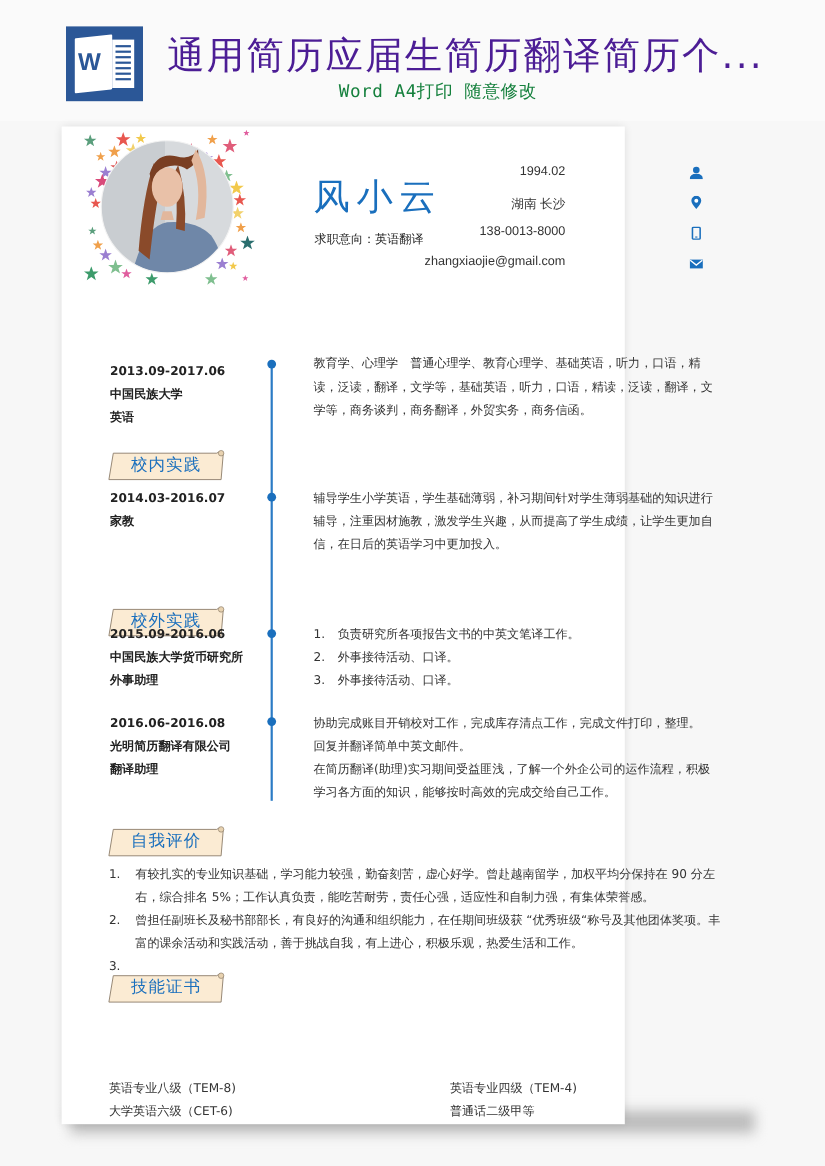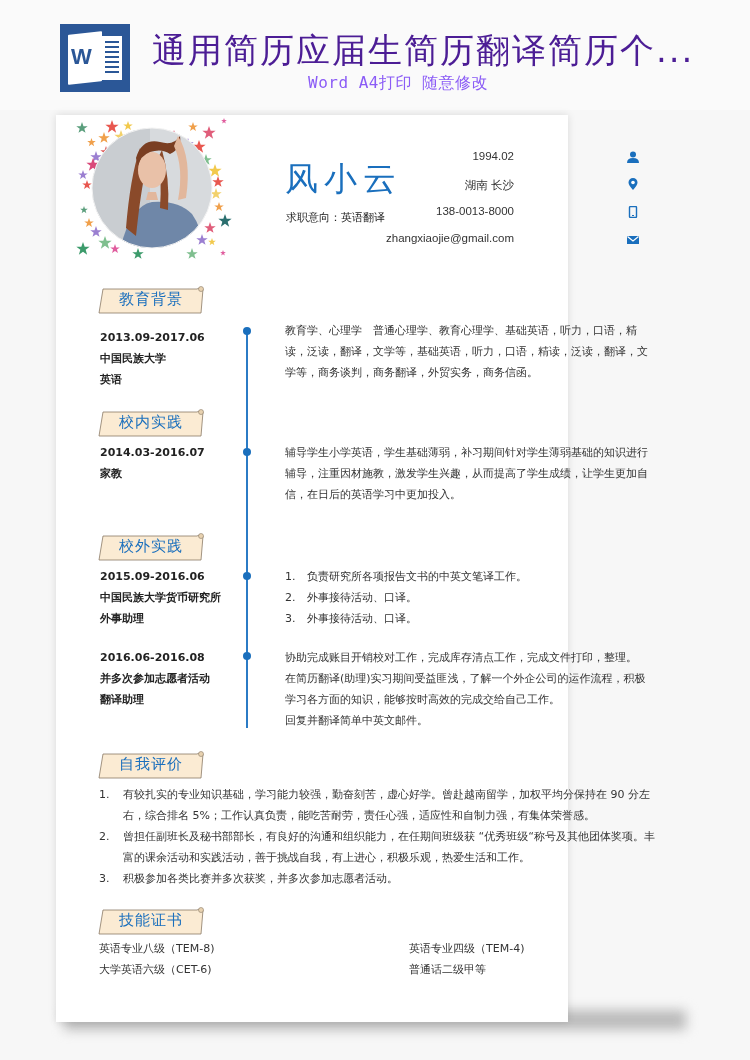--- a/index.html
+++ b/index.html
@@ -6,21 +6,21 @@
   html, body { width: 750px; height: 1060px; background: #f7f7f7; overflow: hidden; }
   body { position: relative; font-family: "DejaVu Sans", "Liberation Sans", sans-serif; color: #333; }
 
   .top-header { position: absolute; left: 0; top: 0; width: 750px; height: 110px; background: #fafafa; }
   .word-icon { position: absolute; left: 60px; top: 24px; width: 70px; height: 68px; background: #2b5797; }
   .word-icon .doc { position: absolute; left: 8px; top: 9px; width: 34px; height: 50px; background: #fff; transform: skewY(-6deg); border-radius: 1px; }
   .word-icon .w { position: absolute; left: 11px; top: 20px; font-family: "Liberation Sans", sans-serif; font-weight: bold; font-size: 22px; color: #2b5797; }
   .word-icon .lines { position: absolute; left: 42px; top: 12px; width: 20px; height: 44px; background: #fff; padding: 5px 3px; }
   .word-icon .lines span { display: block; height: 2px; background: #2b5797; margin-bottom: 3px; }
   .doc-title { position: absolute; left: 152px; top: 28px; font-size: 34px; color: #4c1d95; letter-spacing: 2px; white-space: nowrap; font-family: "DejaVu Sans", sans-serif; }
-  .doc-subtitle { position: absolute; left: 308px; top: 73px; font-size: 16px; color: #8b5cf6; font-family: "DejaVu Sans Mono", monospace; letter-spacing: 0.5px; }
+  .doc-subtitle { position: absolute; left: 308px; top: 73px; font-size: 16px; color: #15803d; font-family: "DejaVu Sans Mono", monospace; letter-spacing: 0.5px; }
 
   .page-shadow { position: absolute; left: 64px; top: 1010px; width: 622px; height: 20px; background: #bbb; filter: blur(6px); }
   .page { position: absolute; left: 56px; top: 115px; width: 512px; height: 907px; background: #fff; box-shadow: 0 0 8px rgba(0,0,0,0.12); }
 
   .photo-wrap { position: absolute; left: 14px; top: 3px; width: 165px; height: 145px; }
   .photo-wrap svg { position: absolute; left: 0; top: 0; }
   .name { position: absolute; left: 229px; top: 42px; font-size: 33px; color: #1a6fbd; letter-spacing: 6px; font-family: "DejaVu Sans", sans-serif; font-weight: normal; }
   .intent { position: absolute; left: 230px; top: 95px; font-size: 11px; color: #222; }
 
   .contact { position: absolute; right: 54px; width: 300px; text-align: right; font-size: 11.5px; color: #333; font-family: "Liberation Sans", sans-serif; }
@@ -34,21 +34,21 @@
   .tdot { position: absolute; left: 187px; width: 8px; height: 8px; border-radius: 50%; background: #1a6fbd; }
 
   .left-col { position: absolute; left: 44px; font-size: 11px; font-weight: bold; color: #222; line-height: 21px; font-family: "DejaVu Sans", sans-serif; }
   .right-col { position: absolute; left: 229px; width: 368px; font-size: 11px; color: #333; line-height: 21px; }
   .ol-item { position: relative; padding-left: 22px; }
   .ol-item .num { position: absolute; left: 0; top: 0; }
 
   .self-list { position: absolute; left: 43px; width: 556px; font-size: 11px; color: #333; line-height: 21px; }
   .self-list .ol-item { padding-left: 24px; }
 
-  .cert { position: absolute; font-size: 11px; color: #333; }
+  .cert { position: absolute; font-size: 11px; color: #333; margin-top: 41px; }
 </style>
 </head>
 <body>
 
 <div class="top-header">
   <div class="word-icon">
     <div class="lines">
         <span></span>
         <span></span>
         <span></span>
@@ -155,90 +155,83 @@
       <rect x="0" y="2" width="12" height="8" fill="#1a6fbd"></rect>
       <path d="M0.5 2.5 L6 7 L11.5 2.5" fill="none" stroke="#fff" stroke-width="1.2"></path>
     </svg>
 
   <div class="timeline-line"></div>
   <div class="tdot" style="top:212px;"></div>
   <div class="tdot" style="top:333px;"></div>
   <div class="tdot" style="top:457px;"></div>
   <div class="tdot" style="top:537px;"></div>
 
-  <div class="banner" style="top:170px;">
-    <svg width="108" height="32" viewBox="0 0 108 32">
-        <path d="M6 4 L100 4 Q104 1 106 4 L104 28 L2 28 Z" fill="#fbebd3" stroke="#8a7a66" stroke-width="0.8"></path>
-        <circle cx="104" cy="4" r="2.5" fill="#e8d2b0" stroke="#8a7a66" stroke-width="0.6"></circle>
-      </svg>
-    <div class="banner-label">教育背景</div>
-  </div>
   <div class="left-col" style="top:212px;">
     <div>2013.09-2017.06</div>
     <div>中国民族大学</div>
     <div>英语</div>
   </div>
   <div class="right-col" style="top:205px;">教育学、心理学　普通心理学、教育心理学、基础英语，听力，口语，精读，泛读，翻译，文学等，基础英语，听力，口语，精读，泛读，翻译，文学等，商务谈判，商务翻译，外贸实务，商务信函。</div>
 
   <div class="banner" style="top:293px;">
     <svg width="108" height="32" viewBox="0 0 108 32">
         <path d="M6 4 L100 4 Q104 1 106 4 L104 28 L2 28 Z" fill="#fbebd3" stroke="#8a7a66" stroke-width="0.8"></path>
         <circle cx="104" cy="4" r="2.5" fill="#e8d2b0" stroke="#8a7a66" stroke-width="0.6"></circle>
       </svg>
     <div class="banner-label">校内实践</div>
   </div>
   <div class="left-col" style="top:327px;">
     <div>2014.03-2016.07</div>
     <div>家教</div>
   </div>
   <div class="right-col" style="top:327px;">辅导学生小学英语，学生基础薄弱，补习期间针对学生薄弱基础的知识进行辅导，注重因材施教，激发学生兴趣，从而提高了学生成绩，让学生更加自信，在日后的英语学习中更加投入。</div>
 
-  <div class="banner" style="top:417px;text-align:right;">
+  <div class="banner" style="top:435px;text-align:right;">
     <svg width="108" height="32" viewBox="0 0 108 32">
         <path d="M6 4 L100 4 Q104 1 106 4 L104 28 L2 28 Z" fill="#fbebd3" stroke="#8a7a66" stroke-width="0.8"></path>
         <circle cx="104" cy="4" r="2.5" fill="#e8d2b0" stroke="#8a7a66" stroke-width="0.6"></circle>
       </svg>
     <div class="banner-label">校外实践</div>
   </div>
   <div class="left-col" style="top:451px;">
     <div>2015.09-2016.06</div>
     <div>中国民族大学货币研究所</div>
     <div>外事助理</div>
   </div>
   <div class="right-col" style="top:451px;">
     <div class="ol-item"><span class="num">1.</span><span>负责研究所各项报告文书的中英文笔译工作。</span></div>
     <div class="ol-item"><span class="num">2.</span><span>外事接待活动、口译。</span></div>
     <div class="ol-item"><span class="num">3.</span><span>外事接待活动、口译。</span></div>
   </div>
 
   <div class="left-col" style="top:532px;">
     <div>2016.06-2016.08</div>
-    <div>并多次参加志愿者活动</div>
+    <div>光明简历翻译有限公司</div>
     <div>翻译助理</div>
   </div>
   <div class="right-col" style="top:532px;">
     <div>协助完成账目开销校对工作，完成库存清点工作，完成文件打印，整理。</div>
+    <div>回复并翻译简单中英文邮件。</div>
     <div>在简历翻译(助理)实习期间受益匪浅，了解一个外企公司的运作流程，积极学习各方面的知识，能够按时高效的完成交给自己工作。</div>
-    <div>回复并翻译简单中英文邮件。</div>
   </div>
 
   <div class="banner" style="top:635px;">
     <svg width="108" height="32" viewBox="0 0 108 32">
         <path d="M6 4 L100 4 Q104 1 106 4 L104 28 L2 28 Z" fill="#fbebd3" stroke="#8a7a66" stroke-width="0.8"></path>
         <circle cx="104" cy="4" r="2.5" fill="#e8d2b0" stroke="#8a7a66" stroke-width="0.6"></circle>
       </svg>
     <div class="banner-label">自我评价</div>
   </div>
   <div class="self-list" style="top:669px;">
     <div class="ol-item"><span class="num">1.</span><span>有较扎实的专业知识基础，学习能力较强，勤奋刻苦，虚心好学。曾赴越南留学，加权平均分保持在 90 分左右，综合排名 5%；工作认真负责，能吃苦耐劳，责任心强，适应性和自制力强，有集体荣誉感。</span></div>
     <div class="ol-item"><span class="num">2.</span><span>曾担任副班长及秘书部部长，有良好的沟通和组织能力，在任期间班级获 “优秀班级“称号及其他团体奖项。丰富的课余活动和实践活动，善于挑战自我，有上进心，积极乐观，热爱生活和工作。</span></div>
-    <div class="ol-item"><span class="num">3.</span><span>积极参加各类比赛并多次获奖，并多次参加志愿者活动。</span></div>
-  </div>
-
-  <div class="banner" style="top:791px;">
+    <div class="ol-item"><span class="num">3.</span></div>
+  </div>
+
+  <div class="banner" style="top:768px;">
     <svg width="108" height="32" viewBox="0 0 108 32">
         <path d="M6 4 L100 4 Q104 1 106 4 L104 28 L2 28 Z" fill="#fbebd3" stroke="#8a7a66" stroke-width="0.8"></path>
         <circle cx="104" cy="4" r="2.5" fill="#e8d2b0" stroke="#8a7a66" stroke-width="0.6"></circle>
       </svg>
     <div class="banner-label">技能证书</div>
   </div>
   <div class="cert" style="left:43px; top:826px;">英语专业八级（TEM-8)</div>
   <div class="cert" style="left:353px; top:826px;">英语专业四级（TEM-4)</div>
   <div class="cert" style="left:43px; top:847px;">大学英语六级（CET-6)</div>
   <div class="cert" style="left:353px; top:847px;">普通话二级甲等</div>

